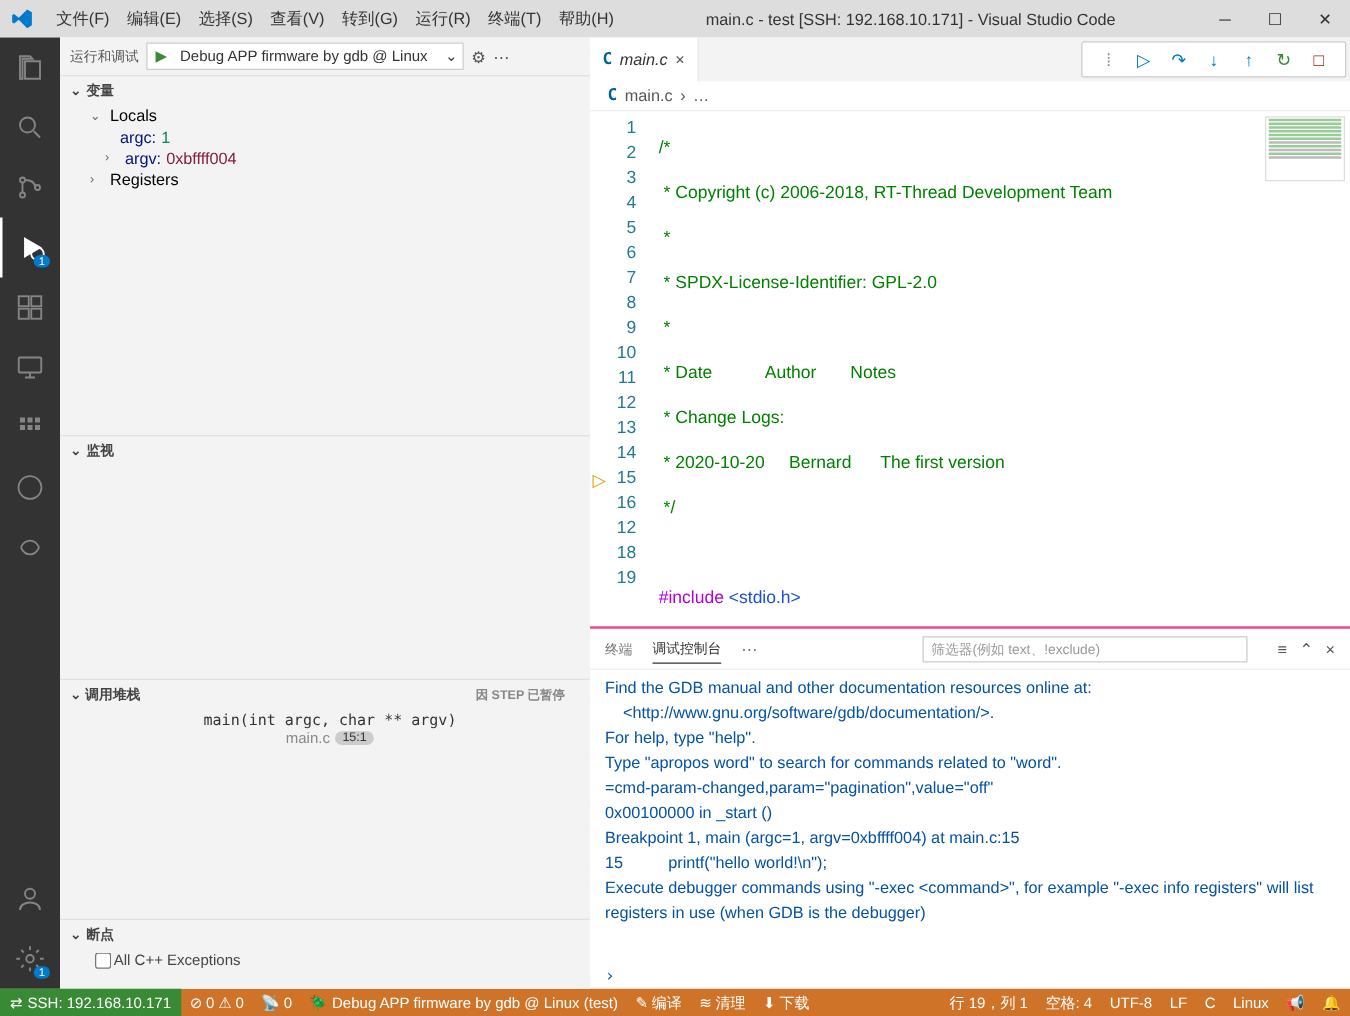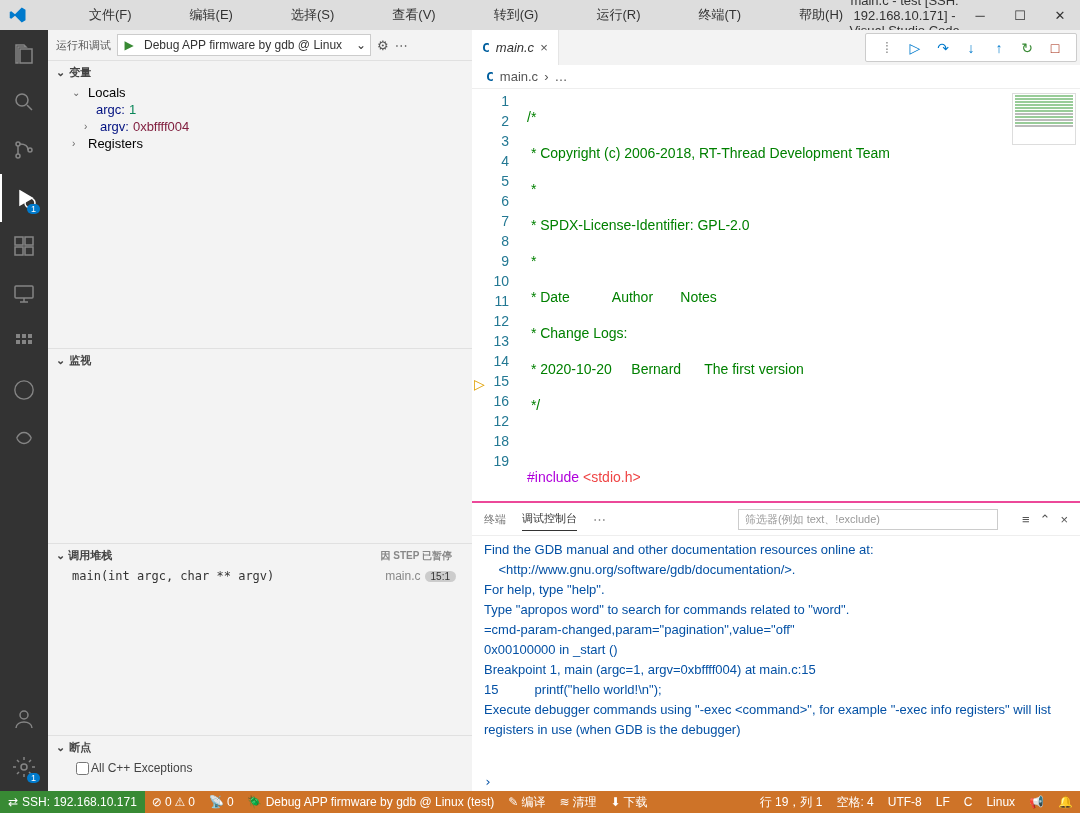--- a/index.html
+++ b/index.html
@@ -1,21 +1,21 @@
 <!DOCTYPE html>
 <html><head>
 <meta charset="utf-8">
 <style>
 * { margin: 0; padding: 0; box-sizing: border-box; font-family: "Segoe UI", "Microsoft YaHei", sans-serif; }
 body { width: 1080px; height: 813px; overflow: hidden; background: #fff; font-size: 13px; }
 .titlebar { height: 30px; background: #ddd; display: flex; align-items: center; }
 .titlebar .logo { width: 35px; height: 30px; display: flex; align-items: center; justify-content: center; }
 .titlebar .logo svg { width: 18px; height: 18px; }
 .menubar { display: flex; gap: 2px; padding-left: 4px; }
-.menubar-item { padding: 4px 6px; color: #333; cursor: pointer; margin-left: 44px; }
+.menubar-item { padding: 4px 6px; color: #333; cursor: pointer; }
 .titlebar .title { flex: 1; text-align: center; color: #333; }
 .win-controls { display: flex; }
 .win-btn { width: 40px; height: 30px; display: flex; align-items: center; justify-content: center; color: #333; }
 .outer { display: flex; height: 761px; }
 .activity { width: 48px; background: #333; display: flex; flex-direction: column; align-items: center; }
 .activity .spacer { flex: 1; }
 .act-icon { width: 48px; height: 48px; display: flex; align-items: center; justify-content: center; color: #858585; position: relative; }
 .act-icon.active { color: #fff; border-left: 2px solid #fff; }
 .badge { position: absolute; bottom: 8px; right: 8px; background: #007acc; color: #fff; border-radius: 8px; font-size: 9px; padding: 0 4px; }
 .sidebar { width: 424px; background: #f3f3f3; display: flex; flex-direction: column; }
@@ -26,21 +26,21 @@
 .dbg-select { width: 230px; padding: 0 4px; display: flex; align-items: flex-end; justify-content: space-between; color: #333; font-size: 12px; }
 .gear { color: #555; }
 .panel { border-top: 1px solid #e0e0e0; }
 .panel-header { display: flex; align-items: center; padding: 4px 8px; gap: 4px; font-size: 11px; font-weight: 700; color: #444; }
 .tree { padding-left: 8px; font-family: Consolas, monospace; font-size: 13px; }
 .tree-row { display: flex; align-items: center; padding: 1px 0 1px 16px; gap: 4px; }
 .tree-row .chev { width: 12px; color: #666; font-size: 10px; }
 .var-name { color: #001080; }
 .var-val { color: #098658; }
 .var-hex { color: #811f3f; }
-.callstack-row { display: flex; align-items: center; justify-content: space-between; padding: 2px 16px 2px 24px; font-size: 12px; color: #333; }
+.callstack-row { display: flex; align-items: center; justify-content: space-between; padding: 2px 16px 2px 24px; font-size: 12px; color: #333; flex-direction: column; }
 .callstack-row .fn { font-family: Consolas, monospace; }
 .callstack-row .src { display: flex; align-items: center; gap: 4px; color: #888; }
 .pill { background: #ccc; color: #333; border-radius: 8px; padding: 0 6px; font-size: 10px; }
 .pause-reason { font-size: 10px; color: #888; padding-right: 12px; text-align: right; }
 .bp-row { display: flex; align-items: center; gap: 2px; padding: 2px 16px 2px 28px; font-size: 12px; color: #444; }
 .editor-area { flex: 1; display: flex; flex-direction: column; overflow: hidden; }
 .tabs { height: 35px; display: flex; align-items: stretch; background: #f3f3f3; }
 .tab { display: flex; align-items: center; padding: 0 10px; gap: 6px; background: #fff; border-right: 1px solid #e5e5e5; font-style: italic; color: #333; }
 .tab .c-icon { color: #005f9e; font-family: Consolas, monospace; font-weight: bold; font-style: normal; }
 .tab .close { color: #555; font-style: normal; }
@@ -50,21 +50,21 @@
 .breadcrumb { padding: 4px 14px; display: flex; align-items: center; gap: 6px; color: #555; border-bottom: 1px solid #eee; }
 .breadcrumb .c-icon { color: #005f9e; font-family: Consolas, monospace; font-weight: bold; }
 .code-wrap { flex: 1; display: flex; font-family: Consolas, monospace; font-size: 14px; position: relative; overflow: hidden; }
 .gutter { width: 55px; text-align: right; color: #237893; padding-top: 2px; }
 .gutter .ln { padding-right: 18px; height: 20px; line-height: 20px; position: relative; }
 .bp-ind { position: absolute; left: 2px; top: 3px; color: #e0a000; }
 .code { flex: 1; padding-top: 2px; white-space: pre; }
 .code .line { height: 20px; line-height: 20px; }
 .cmt { color: #008000; }
 .inc { color: #af00db; }
-.str { color: #ef4444; }
+.str { color: #1d4ed8; }
 .minimap { position: absolute; right: 4px; top: 4px; width: 64px; height: 52px; border: 1px solid #ddd; background: #fff; }
 .mini-line { height: 2px; margin: 1px 2px; background: #9c9; }
 .mini-line.b { background: #bbb; }
 .bottom-panel { height: 290px; border-top: 2px solid #ec4899; display: flex; flex-direction: column; }
 .bp-tabs { display: flex; align-items: center; padding: 4px 12px; gap: 16px; border-bottom: 1px solid #eee; }
 .bp-tab { font-size: 11px; color: #777; padding: 4px 0; }
 .bp-tab.active { color: #333; border-bottom: 1px solid #333; }
 .filter { flex: 0 0 260px; border: 1px solid #ccc; padding: 2px 6px; color: #999; font-size: 11px; margin-left: auto; }
 .bp-icons { display: flex; gap: 10px; color: #555; margin-left: 8px; }
 .console { flex: 1; overflow: hidden; padding: 4px 12px; font-family: Consolas, monospace; font-size: 13px; color: #0451a5; line-height: 20px; white-space: pre-wrap; }

